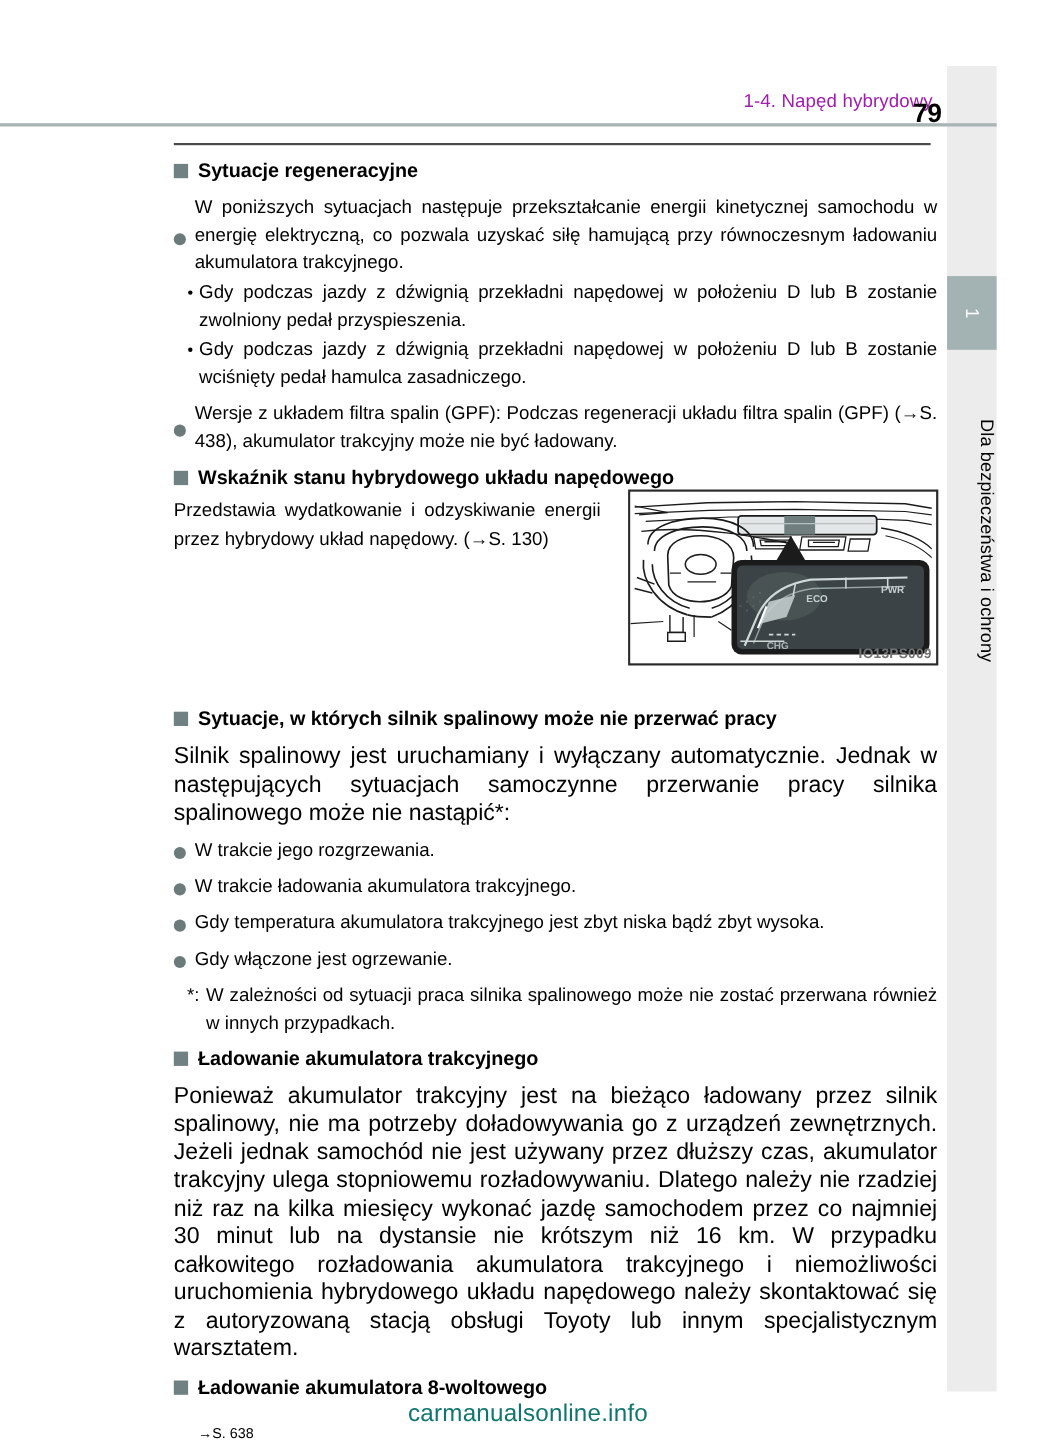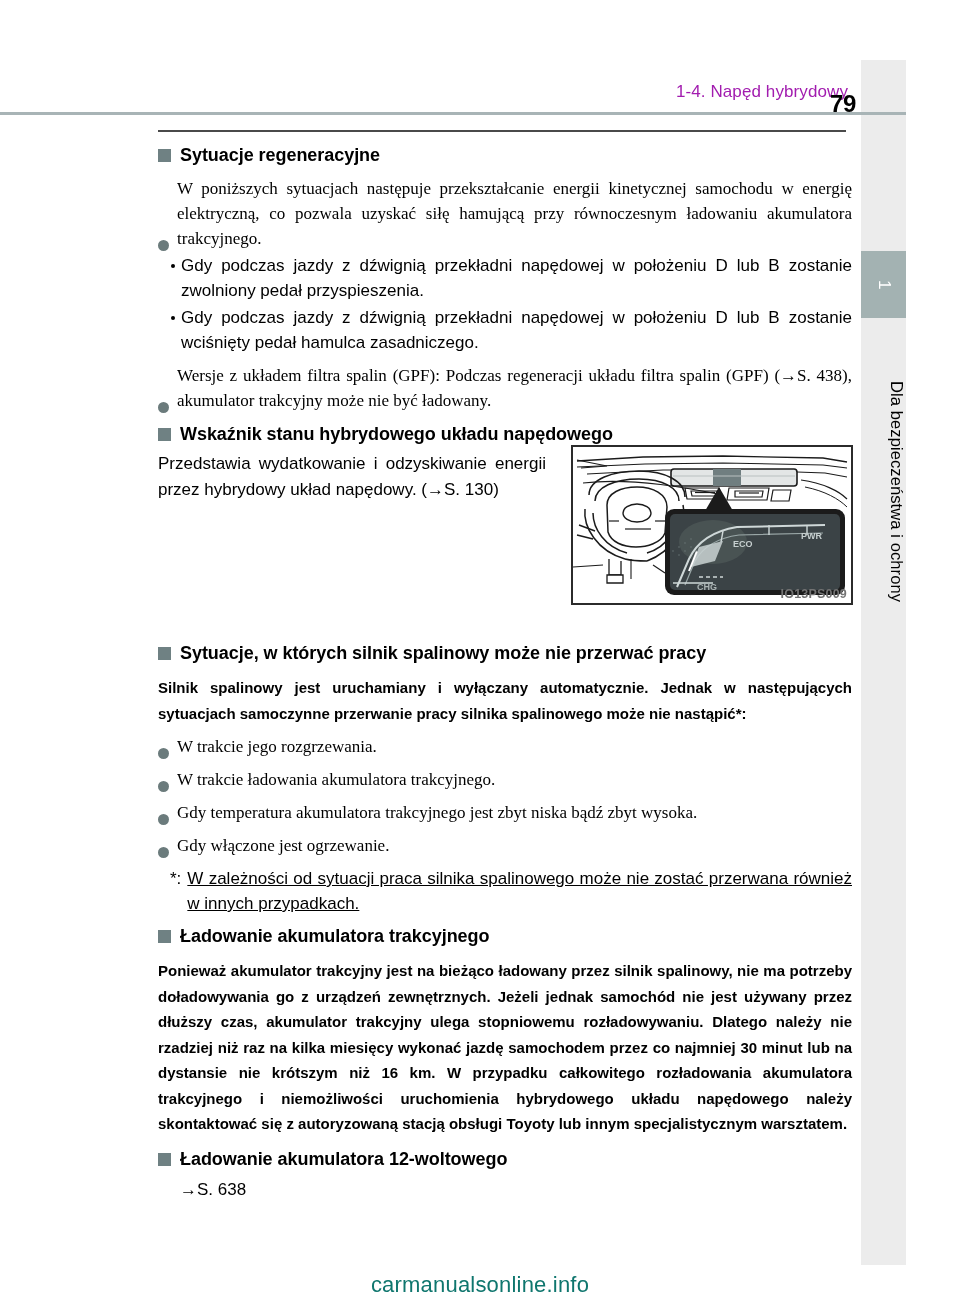--- a/index.html
+++ b/index.html
@@ -68,54 +68,54 @@
   .sq {
     width: 13px; height: 13px; background: #6f8183;
     flex: 0 0 13px; margin-top: 6px; margin-right: 9px;
   }
   .h-txt {
     font-size: 18px; font-weight: bold; letter-spacing: -.05px;
     line-height: 25px;
   }
 
   
-  .b-blk { display: flex; align-items: flex-end; margin-top: 8px; font-family: Liberation Serif, serif; }
+  .b-blk { display: flex; align-items: center; margin-top: 8px; }
   .dot {
     width: 11px; height: 11px; border-radius: 50%;
     background: #6b7b7c; flex: 0 0 11px;
     margin-top: 7px; margin-right: 8px;
   }
   .b-txt {
     font-size: 17px; line-height: 25px; text-align: justify;
     text-justify: inter-word;
   }
   .b-txt.nojust { text-align: left; }
 
   
   .para {
-    font-size: 15px; line-height: 25.5px; text-align: justify;
-    text-justify: inter-word; margin-top: 9px; font-weight: bold;
+    font-size: 21px; line-height: 25.5px; text-align: justify;
+    text-justify: inter-word; margin-top: 9px;
   }
 
   
   .sub-blk { display: flex; align-items: flex-start; margin-top: 2px; padding-left: 13px; }
   .sdot {
     width: 4px; height: 4px; border-radius: 50%; background: #000;
     flex: 0 0 4px; margin-top: 11px; margin-right: 6px;
   }
   .sub-txt { font-size: 17px; line-height: 25px; text-align: justify; }
 
   
   .fn-blk { display: flex; align-items: flex-start; margin-top: 8px; padding-left: 12px; }
   .fn-mark { font-size: 17px; line-height: 25px; margin-right: 6px; flex: 0 0 auto; }
-  .fn-txt  { font-size: 17px; line-height: 25px; text-align: justify; text-decoration: underline; }
+  .fn-txt  { font-size: 17px; line-height: 25px; text-align: justify; }
 
   
   .ref-line {
-    font-size: 17px; line-height: 25px; margin-top: 5px; padding-left: 22px;
+    font-size: 13px; line-height: 25px; margin-top: 16px; padding-left: 22px;
   }
 
   
   .wrap-row { position: relative; margin-top: 4px; min-height: 178px; }
   .wrap-text {
     width: 388px; font-size: 17px; line-height: 25.5px;
     text-align: justify; text-justify: inter-word;
   }
   .figure {
     position: absolute; right: -1px; top: -6px;
@@ -313,21 +313,21 @@
 
     <div class="h-blk" style="margin-top:8px">
       <span class="sq"></span>
       <span class="h-txt">Ładowanie akumulatora trakcyjnego</span>
     </div>
 
     <div class="para">Ponieważ akumulator trakcyjny jest na bieżąco ładowany przez silnik spalinowy, nie ma potrzeby doładowywania go z urządzeń zewnętrznych. Jeżeli jednak samochód nie jest używany przez dłuższy czas, akumulator trakcyjny ulega stopniowemu rozładowywaniu. Dlatego należy nie rzadziej niż raz na kilka miesięcy wykonać jazdę samochodem przez co najmniej 30 minut lub na dystansie nie krótszym niż 16 km. W przypadku całkowitego rozładowania akumulatora trakcyjnego i niemożliwości uruchomienia hybrydowego układu napędowego należy skontaktować się z autoryzowaną stacją obsługi Toyoty lub innym specjalistycznym warsztatem.</div>
 
     <div class="h-blk" style="margin-top:10px">
       <span class="sq"></span>
-      <span class="h-txt">Ładowanie akumulatora 12-woltowego</span>
+      <span class="h-txt">Ładowanie akumulatora 8-woltowego</span>
     </div>
 
     <div class="ref-line">→S. 638</div>
 
   </div>
 
   <div class="watermark">carmanualsonline.info</div>
 
 </div>
 

